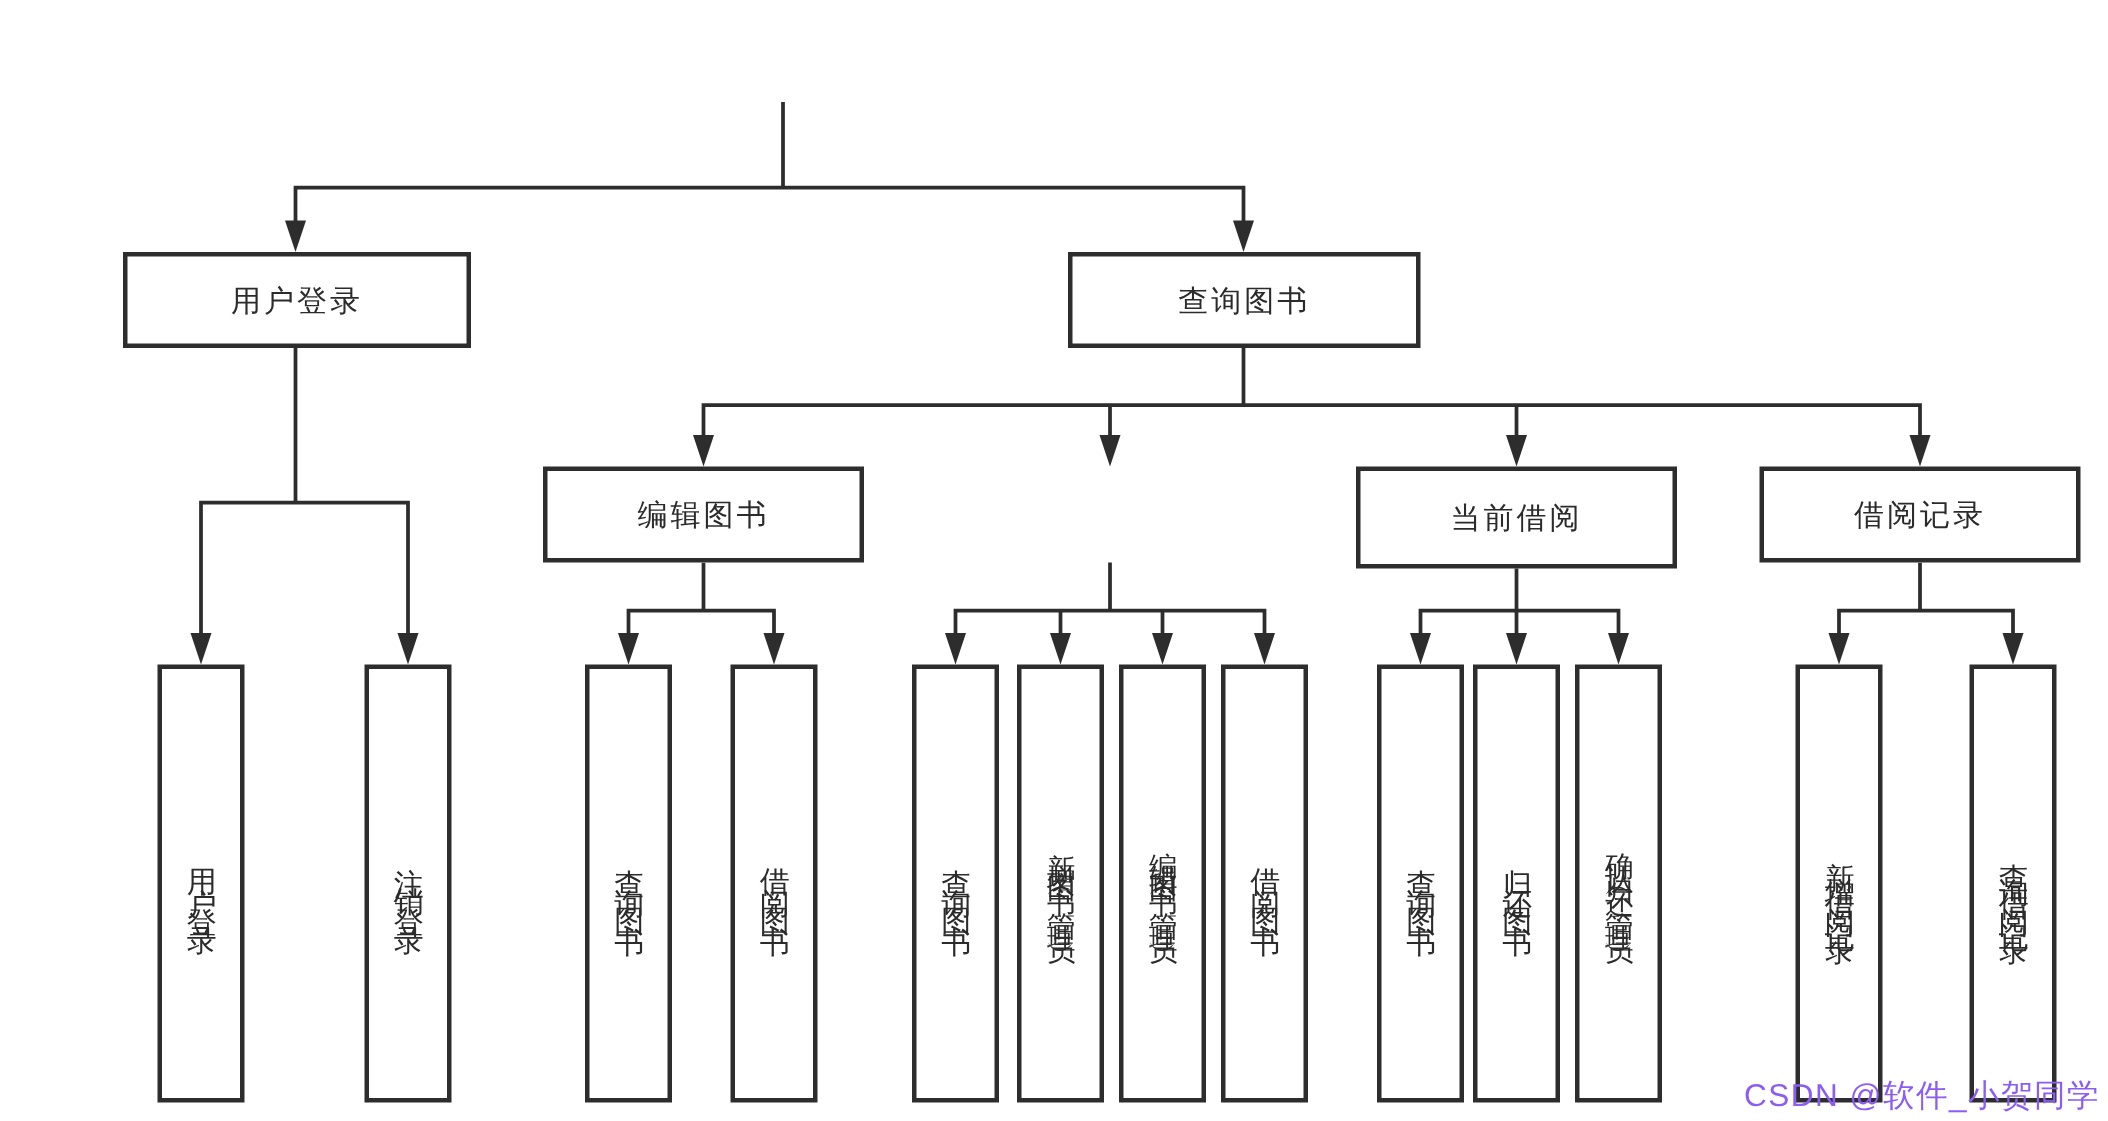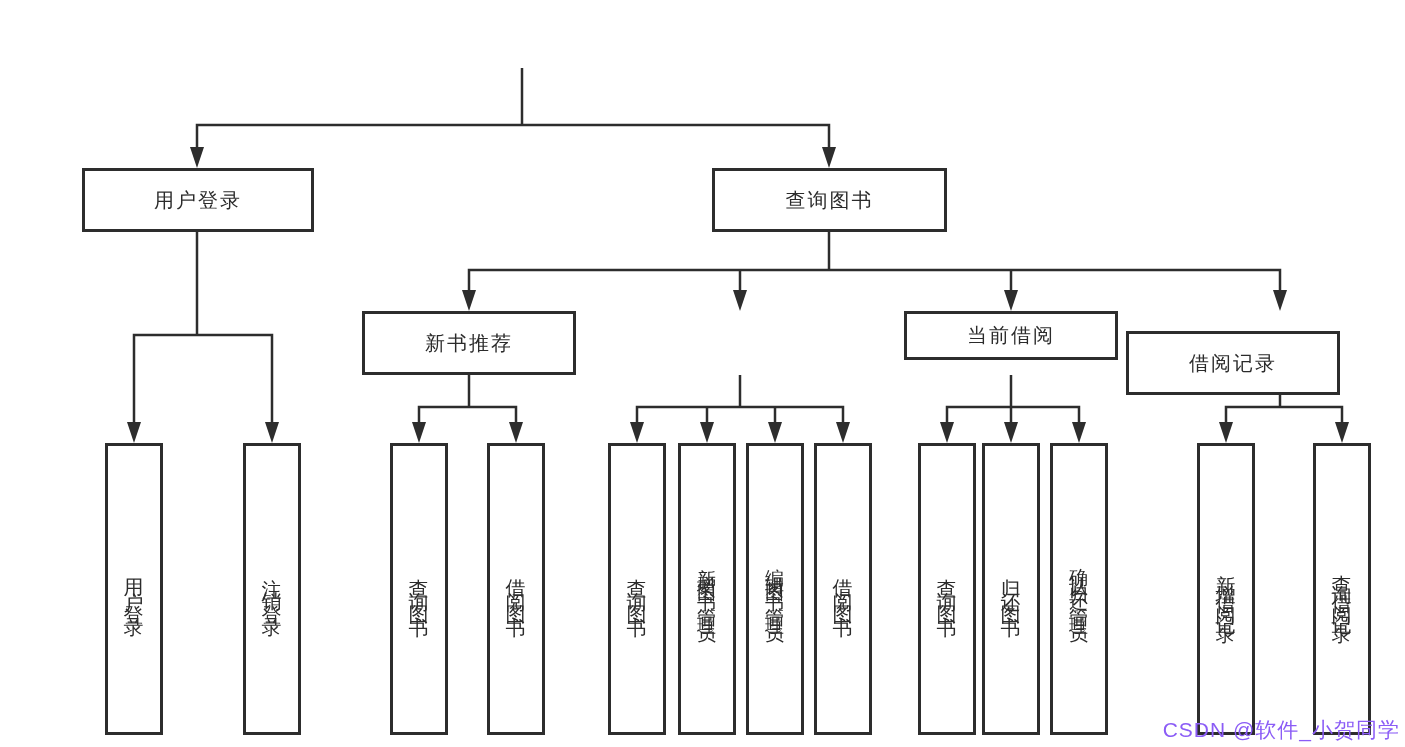--- a/index.html
+++ b/index.html
@@ -113,26 +113,26 @@
 
 
   <div class="node" style="left:82px; top:168px; width:232px; height:64px;">
     <span class="h-label">用户登录</span>
   </div>
   <div class="node" style="left:712px; top:168px; width:235px; height:64px;">
     <span class="h-label">查询图书</span>
   </div>
 
   <div class="node" style="left:362px; top:311px; width:214px; height:64px;">
-    <span class="h-label">新书推荐</span>
+    <span class="h-label">编辑图书</span>
   </div>
-  <div class="node" style="left:904px; top:311px; width:214px; height:49px;">
+  <div class="node" style="left:904px; top:311px; width:214px; height:68px;">
     <span class="h-label">当前借阅</span>
   </div>
-  <div class="node" style="left:1126px; top:311px; width:214px; height:64px;margin-top:20px;">
+  <div class="node" style="left:1173px; top:311px; width:214px; height:64px;">
     <span class="h-label">借阅记录</span>
   </div>
 
   <div class="node" style="left:105px; top:443px; width:58px; height:292px;">
     <span class="v-label v4">用户登录</span>
   </div>
   <div class="node" style="left:243px; top:443px; width:58px; height:292px;">
     <span class="v-label v4">注销登录</span>
   </div>
 

